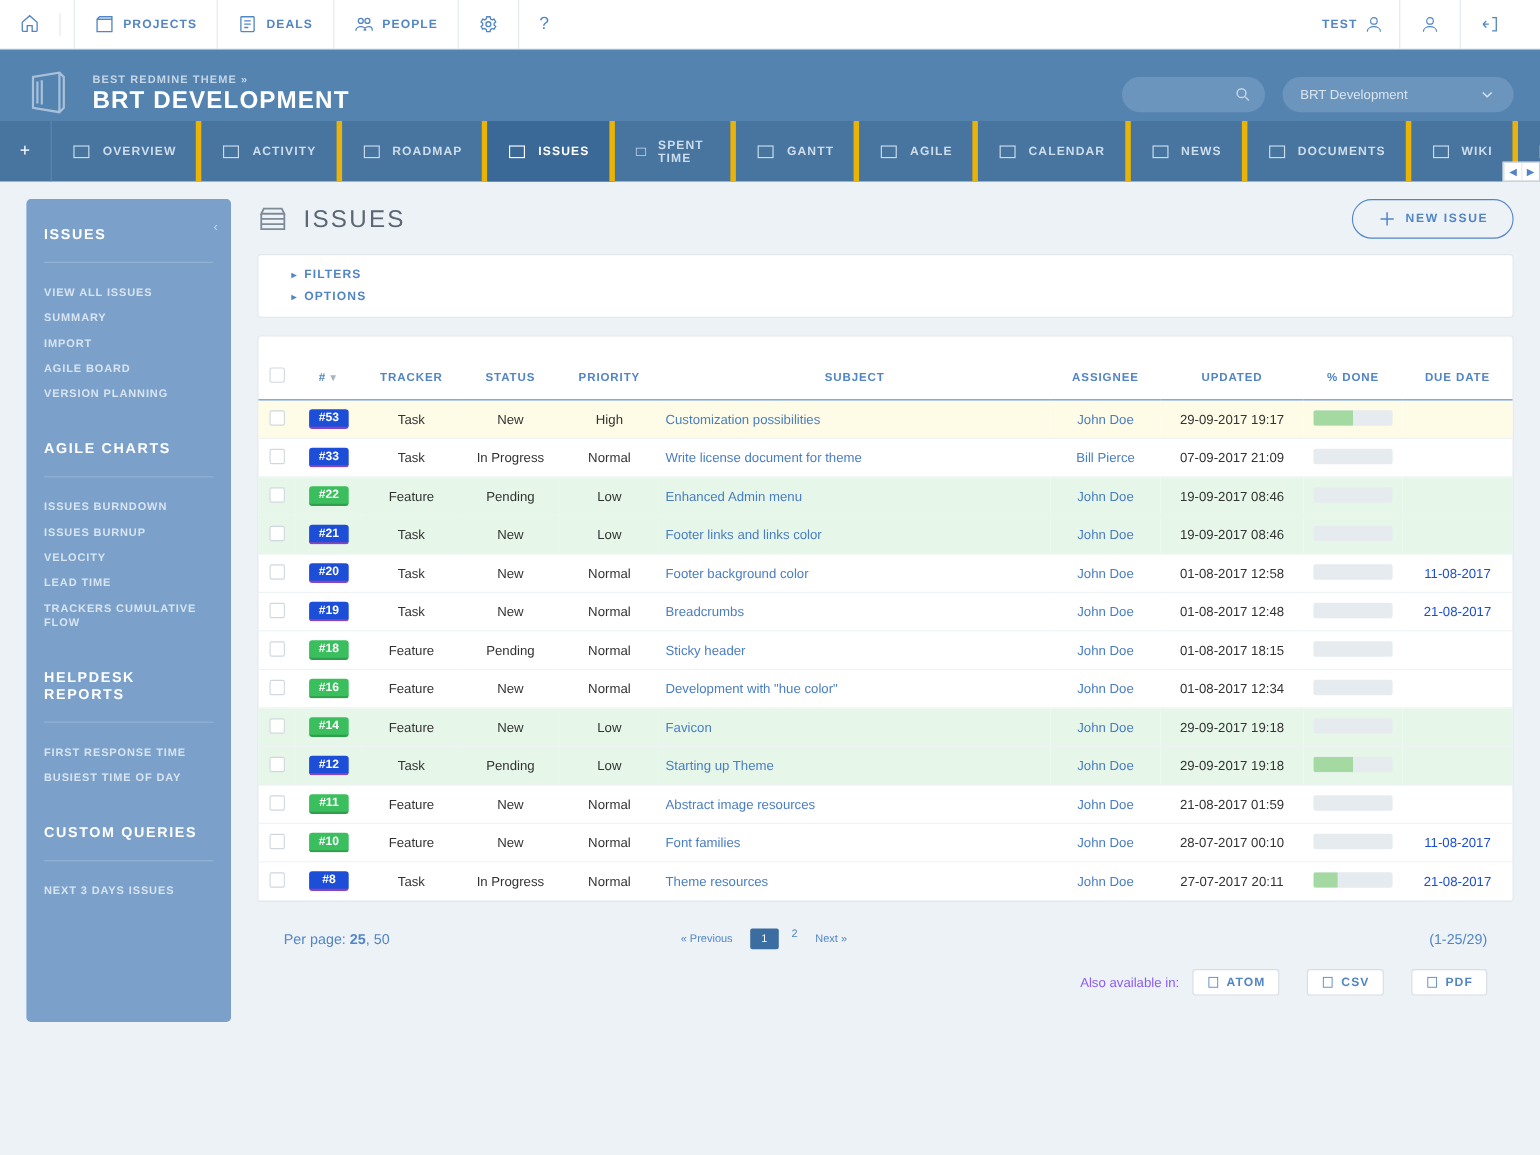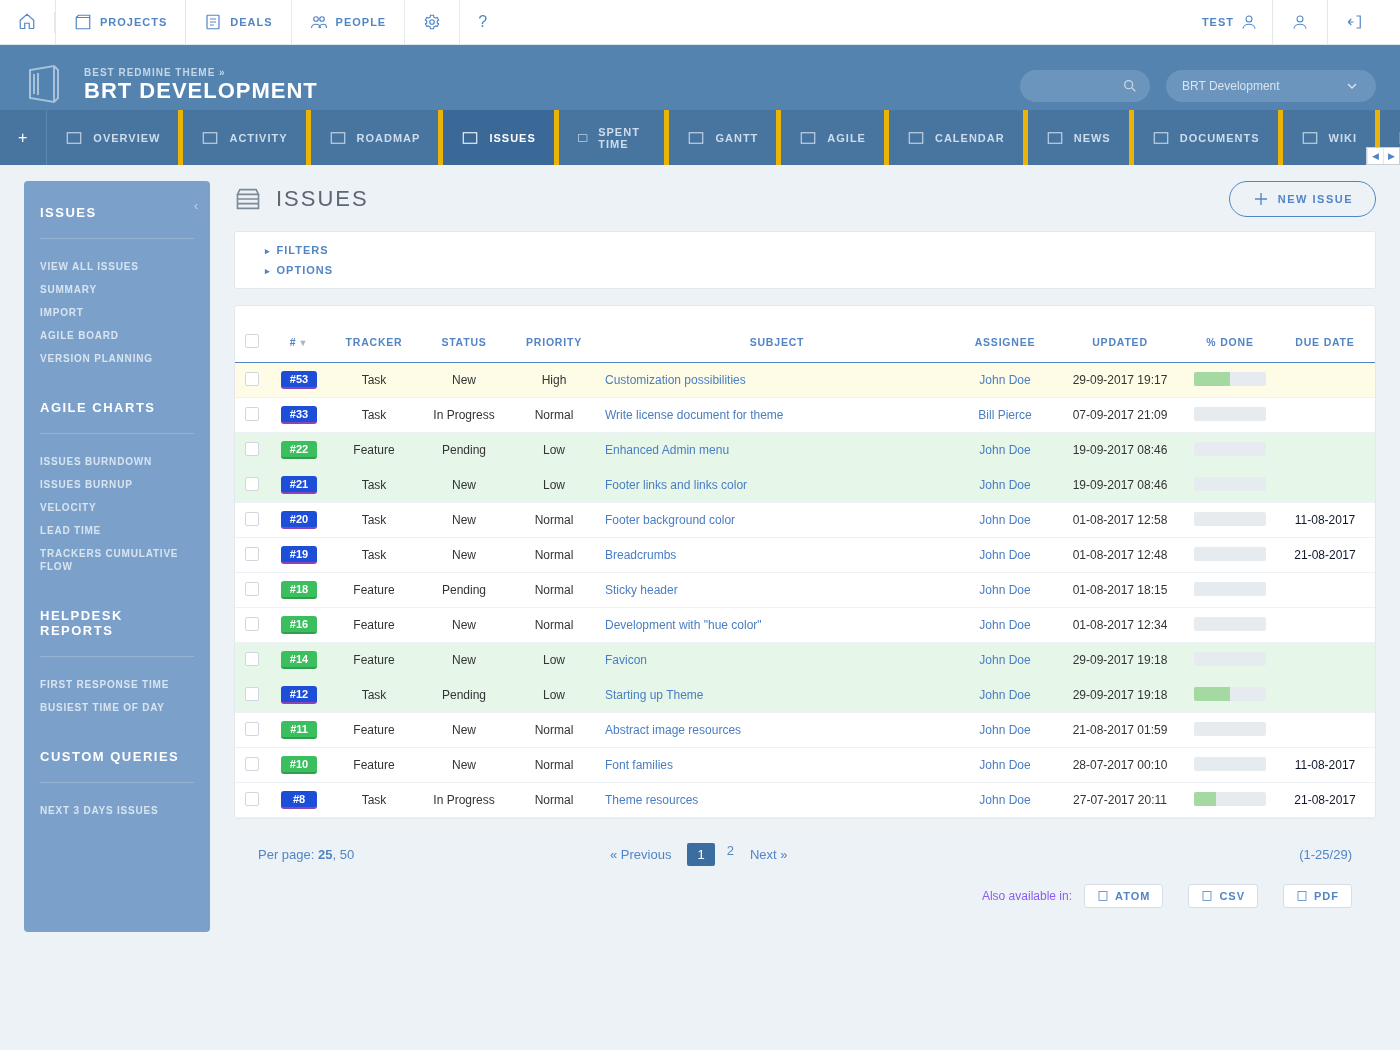--- a/index.html
+++ b/index.html
@@ -7,21 +7,21 @@
 a { text-decoration: none; }
 
 
 .top-nav { background: #fff; height: 45px; display: flex; align-items: center; padding: 0 18px; border-bottom: 1px solid #e3e8ed; }
 .top-nav .left { display: flex; align-items: center; }
 .top-nav .right { margin-left: auto; display: flex; align-items: center; }
 .nav-item { display: flex; align-items: center; padding: 0 18px; height: 45px; color: #5285c6; font-size: 11px; letter-spacing: 1px; font-weight: 600; border-right: 1px solid #e3e8ed; }
 .nav-item.icon-only { padding: 0 18px; }
 .nav-item svg { width: 18px; height: 18px; margin-right: 8px; }
 .nav-item.icon-only svg { margin-right: 0; }
-.nav-item.first { border-left: 1px solid #e3e8ed; margin-left: 0;}
+.nav-item.first { border-left: 1px solid #e3e8ed; margin-left: 12px;}
 .home-item { padding-right: 18px; border-right: 1px solid #e3e8ed;}
 .home-item svg { width: 18px; height: 18px; }
 .user-label { color:#5285c6; font-size:11px; letter-spacing:1px; font-weight:600; padding: 0 14px; display:flex; align-items:center; border-right:1px solid #e3e8ed; height:45px;}
 .user-label svg{width:18px;height:18px;margin-left:6px;}
 
 
 .project-header { background: #5583b0; padding: 16px 24px 0 24px; display: flex; align-items: center; position: relative; height: 65px;}
 .project-logo svg { width: 40px; height: 40px; stroke:#a8c1da; fill:none; stroke-width:2;}
 .project-titles { margin-left: 20px; }
 .breadcrumb-line { color: #c5d6e7; font-size: 10px; letter-spacing: 1px; font-weight: 600; }
@@ -62,34 +62,34 @@
 .filter-row::before { content: "▸"; margin-right: 6px; font-size: 9px;}
 
 .table-box { background:#fff; border:1px solid #e3e8ed; border-radius:3px; padding: 16px 0 0 0; margin-bottom: 12px;}
 table { width: 100%; border-collapse: collapse; }
 thead th { color:#5285c6; font-size:10.5px; letter-spacing:0.8px; font-weight:700; padding: 12px 6px; border-bottom: 1px solid #5285c6; text-align:center;}
 tbody td { padding: 8px 6px; font-size: 12px; text-align:center; border-bottom: 1px solid #eef2f6;}
 tbody tr.hl-yellow { background: #fefce6; }
 tbody tr.hl-green { background: #e6f7e9; }
 td.subject { text-align:left; color:#4a7dc3; font-weight:500;}
 td.assignee { color:#4a7dc3; }
-td.due { color:#0f172a; text-align:center;}
+td.due { color:#1d4ed8; text-align:center;}
 .chk { width:14px; height:14px; border:1px solid #d0d7de; display:inline-block; background:#fff; border-radius:2px;}
 .id-badge { display:inline-block; min-width:36px; padding:2px 5px; border-radius:3px; color:#fff; font-weight:700; font-size:11px;}
 .id-green { background:#3bbf5e; border-bottom:2px solid #2f9f4d;}
 .id-purple { background:#1d4ed8; border-bottom:2px solid #8c44bb;}
 .progress-bar { width:72px; height:14px; background:#e6ebf0; border-radius:2px; display:inline-block; position:relative; overflow:hidden;}
 .progress-bar .fill { position:absolute; left:0; top:0; height:100%; background:#a4d9a1;}
 .sort-ind { color:#aab4bf; font-size:9px; margin-left:2px;}
 
 .pager-row { display:flex; align-items:center; padding: 12px 24px;}
 .per-page { color:#5285c6; font-size:13px;}
 .per-page b { font-weight:700;}
 .per-page .alt { color:#5285c6;}
-.pagination { margin:0 auto; display:flex; align-items:center; gap:16px; font-size:13px;}
+.pagination { margin:0 auto; display:flex; align-items:center; gap:16px; font-size:10px;}
 .pagination .pg { color:#5285c6;}
 .pagination .pg.current { background:#3c6da0; color:#fff; padding:4px 10px; border-radius:2px;}
 .range { color:#5285c6; font-size:13px; margin-left:auto;}
 
 .export-row { display:flex; justify-content:flex-end; align-items:center; padding: 6px 24px 24px 24px; gap:8px; font-size:12px;}
 .export-row .lbl { color:#8b5cf6; margin-right:4px;}
 .export-btn { border:1px solid #d6dde5; background:#fff; border-radius:3px; padding:5px 12px; color:#5285c6; font-size:11px; letter-spacing:1px; font-weight:600; display:flex; align-items:center; gap:6px;}
 .export-btn svg{width:12px;height:12px;stroke:#5285c6;fill:none;stroke-width:1.6;}
 </style>
 </head>

